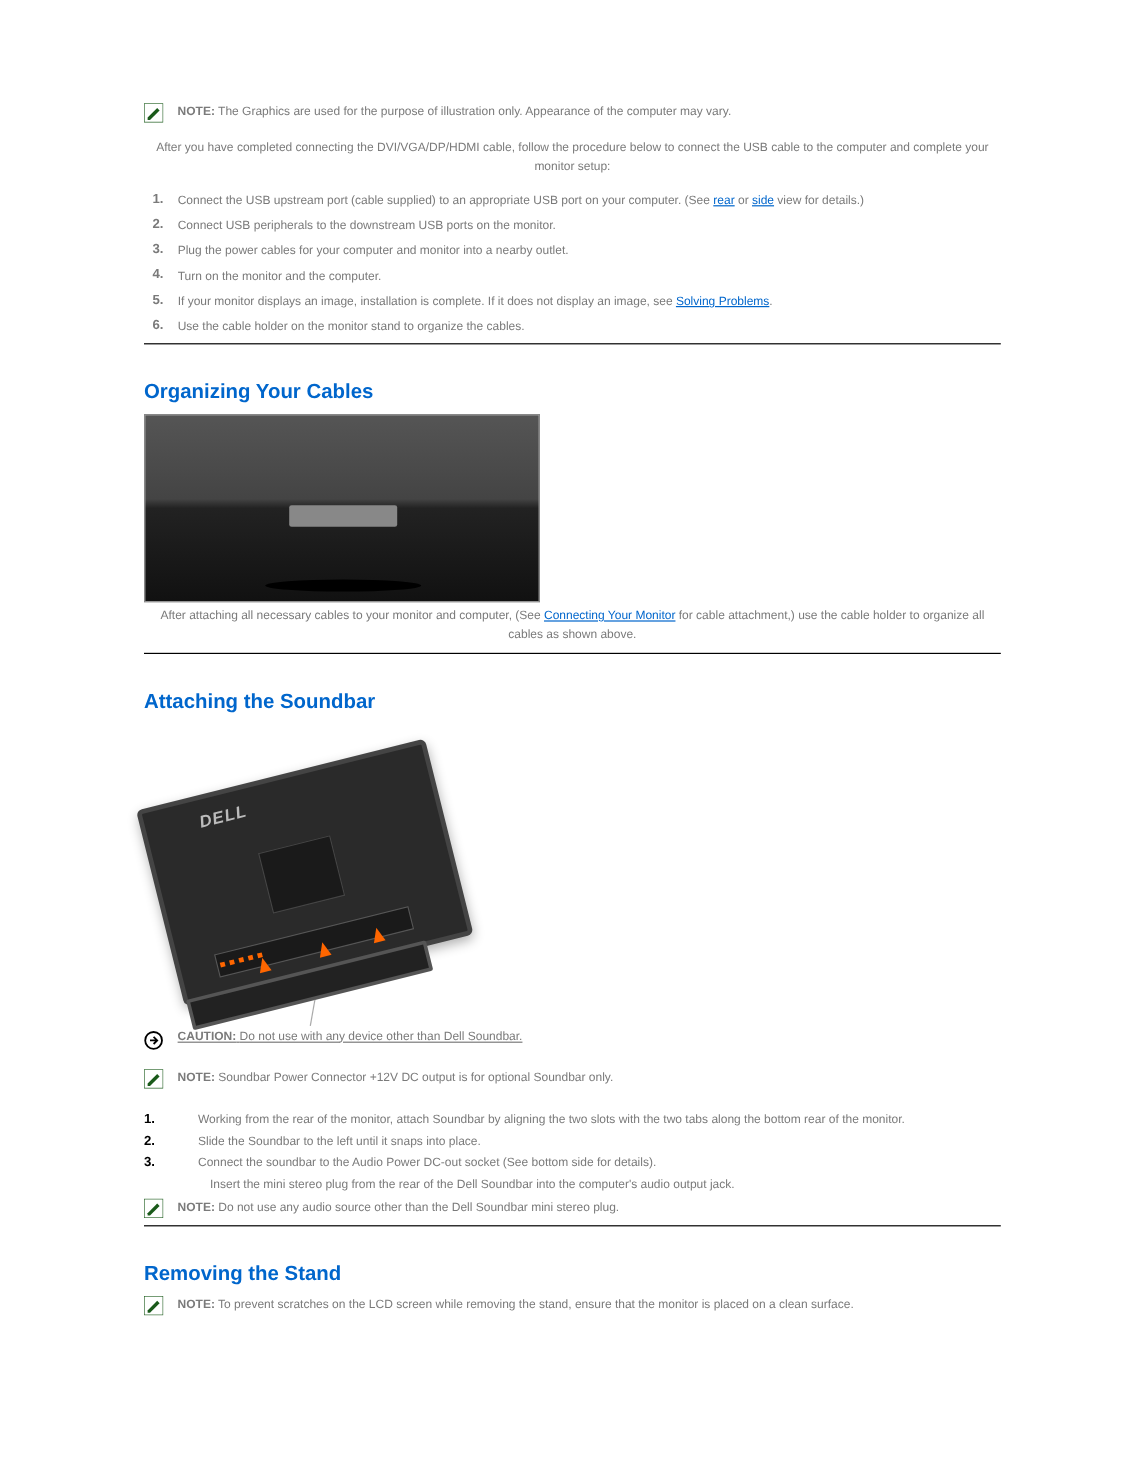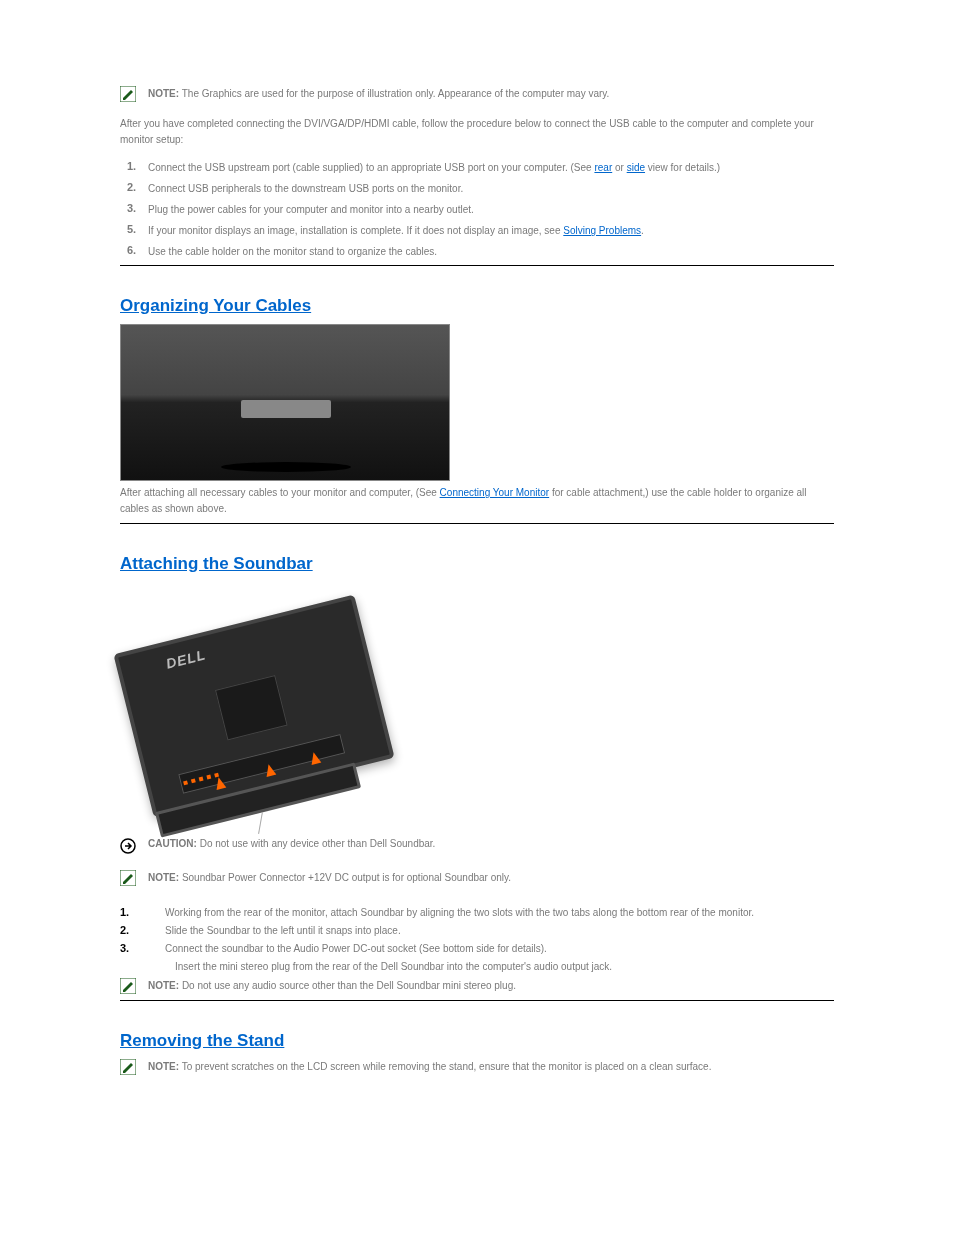--- a/index.html
+++ b/index.html
@@ -32,20 +32,21 @@
     color: #7a7a7a;
     font-size: 10px;
     line-height: 1.5;
   }
   .note-text b {
     color: #7a7a7a;
   }
   .caution-text {
     color: #7a7a7a;
     font-size: 10px;
+    text-decoration: underline;
   }
   .caution-text b {
     color: #7a7a7a;
   }
   .step-block {
     margin: 6px 0 6px 7px;
   }
   .step-num {
     color: #7a7a7a;
     font-weight: bold;
@@ -67,21 +68,20 @@
   hr.section {
     border: none;
     border-top: 1px solid #000;
     margin: 18px00 4px 0;
   }
   h2.section-title {
     color: #0066cc;
     font-weight: bold;
     font-size: 17px;
     margin: 30px 0 8px 0;
-    text-decoration: underline;
   }
   .img1 {
     width: 328px;
     height: 155px;
     background: linear-gradient(180deg,#555 0%, #444 45%, #222 50%, #111 100%);
     position: relative;
     border: 1px solid #888;
   }
   .img1::after{
     content:'';
@@ -120,21 +120,21 @@
     width:200px; height:20px; background:#222; border:3px solid #555;
     transform: rotate(-14deg);
     position:absolute; left:35px; top:205px;
     border-radius:2px;
   }
   .arrow-up{
     width:0; height:0; border-left:5px solid transparent; border-right:5px solid transparent;
     border-bottom:12px solid #f60; position:absolute;
   }
   .body-text {
-    color:#7a7a7a; font-size:10px; line-height:1.6;
+    color:#7a7a7a; font-size:10px; line-height:1.6;text-align:center;
   }
   .ol-item { margin: 6px 0 6px 0; }
   .ol-num { font-weight: bold; color:#000; display:inline-block; width:18px; vertical-align:top;}
   .ol-txt { display:inline; color:#7a7a7a; font-size:10px;margin-left:27px; }
   svg.pencil-icon { width:16px; height:16px; }
   svg.notice-icon { width:16px; height:16px; }
   .indent { margin-left: 28px; }
 </style>
 </head>
 <body>
@@ -165,20 +165,24 @@
       <span>Connect the USB upstream port (cable supplied) to an appropriate USB port on your computer. (See </span><a class="link">rear</a><span> or </span><a class="link">side</a><span> view for details.)</span>
     </span>
   </div>
   <div class="step-block">
     <span class="step-num">2.</span>
     <span class="step-text">Connect USB peripherals to the downstream USB ports on the monitor.</span>
   </div>
   <div class="step-block">
     <span class="step-num">3.</span>
     <span class="step-text">Plug the power cables for your computer and monitor into a nearby outlet.</span>
+  </div>
+  <div class="step-block">
+    <span class="step-num">4.</span>
+    <span class="step-text">Turn on the monitor and the computer.</span>
   </div>
   <div class="step-block">
     <span class="step-num">5.</span>
     <span class="step-text">
       <span>If your monitor displays an image, installation is complete. If it does not display an image, see </span><a class="link">Solving Problems</a><span>.</span>
     </span>
   </div>
   <div class="step-block">
     <span class="step-num">6.</span>
     <span class="step-text">Use the cable holder on the monitor stand to organize the cables.</span>

